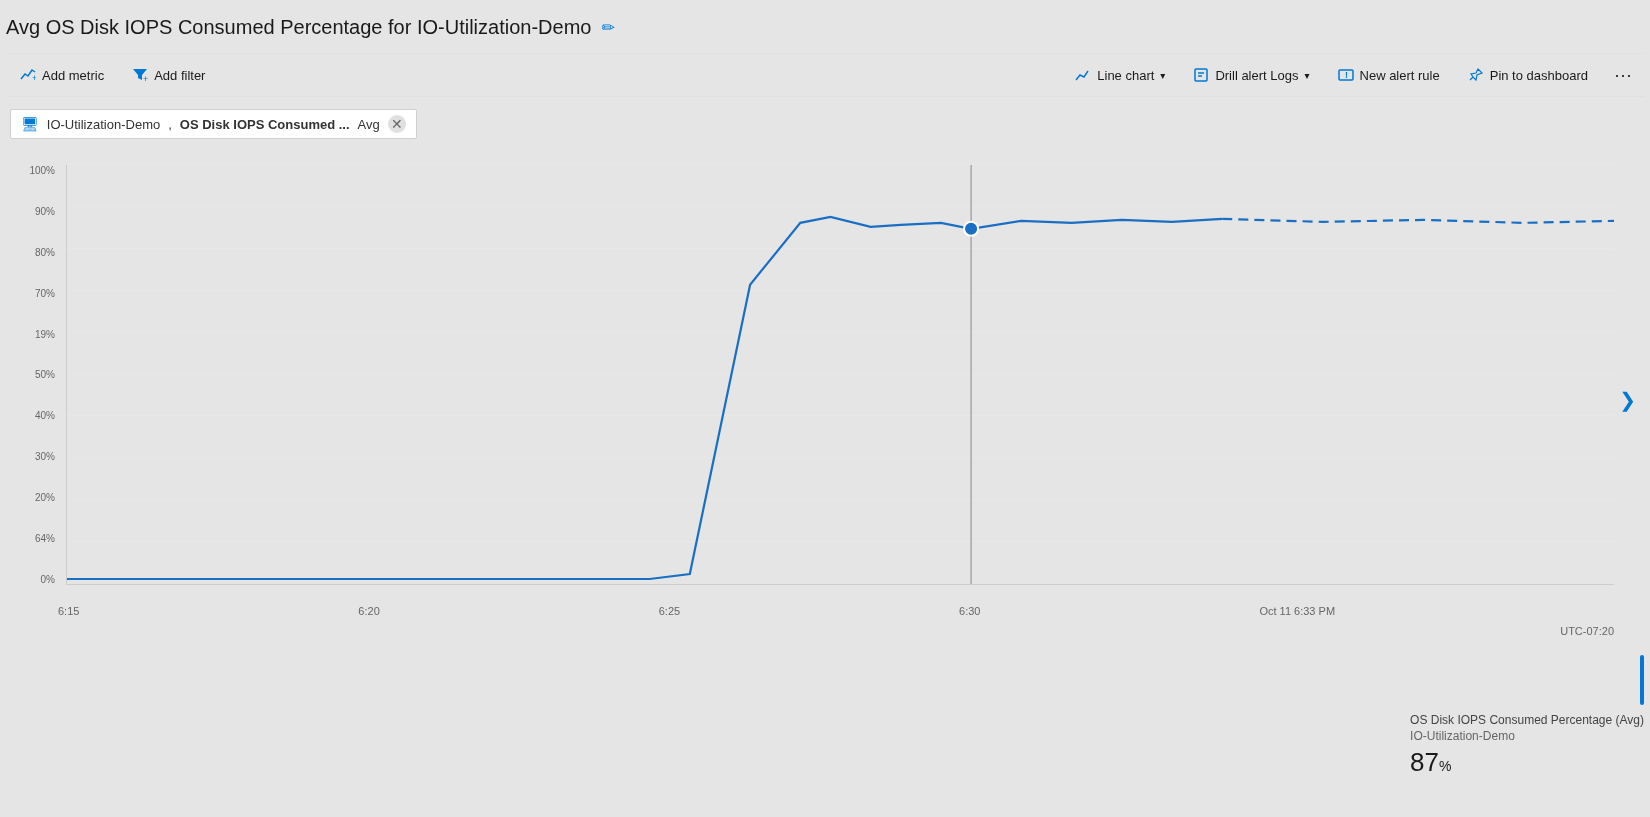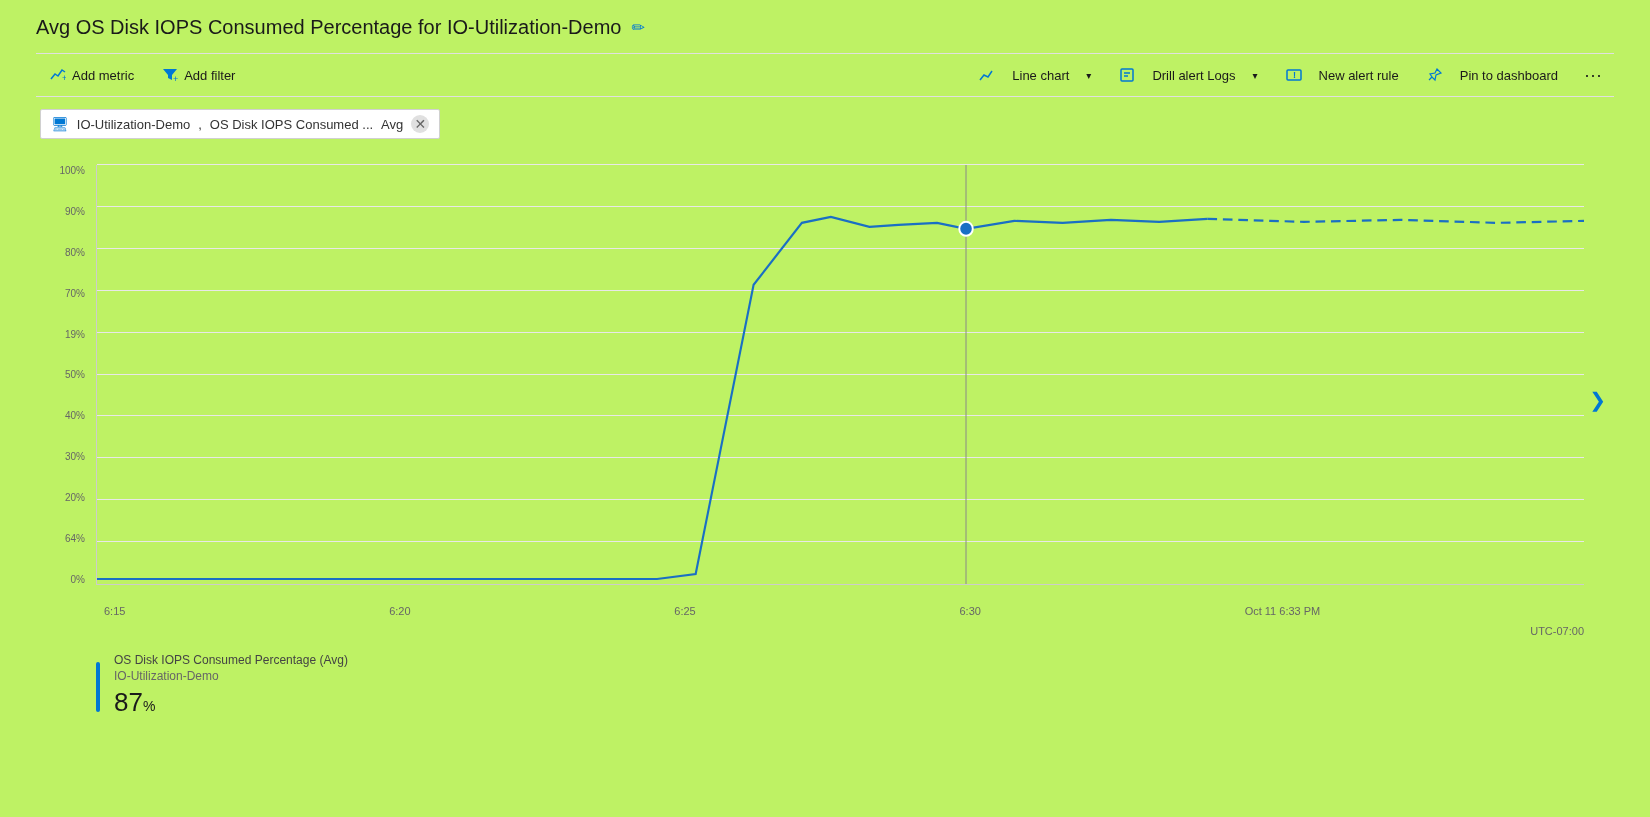--- a/index.html
+++ b/index.html
@@ -1,71 +1,71 @@
 <!DOCTYPE html>
 <html><head>
   <meta charset="utf-8">
   <style>
     * { box-sizing: border-box; margin: 0; padding: 0; }
     body { font-family: 'Segoe UI', Arial, sans-serif; background: #fff; color: #333; font-size: 13px; }
 
-    .page { width: 1650px; min-height: 817px; background: #bef264; padding: 16px 36px; }
+    .page { width: 1650px; min-height: 817px; background: #e5e5e5; padding: 16px 6px; }
 
     .title-row { display: flex; align-items: center; gap: 10px; margin-bottom: 14px; }
     .title-text { font-size: 20px; font-weight: 400; color: #1a1a1a; }
     .edit-icon { color: #0078d4; cursor: pointer; font-size: 16px; }
 
     .toolbar { display: flex; align-items: center; gap: 0; border-top: 1px solid #e0e0e0; border-bottom: 1px solid #e0e0e0; padding: 0; height: 44px; }
     .toolbar-btn {
       display: flex; align-items: center; gap: 6px;
       padding: 0 14px; height: 44px; cursor: pointer;
       border: none; background: transparent; font-size: 13px; color: #1a1a1a;
       white-space: nowrap;
       border-right: none;
     }
     .toolbar-sep { flex: 1; }
     .toolbar-right { display: flex; align-items: center; gap: 0; margin-left: auto; }
     .dropdown-btn {
-      display: flex; align-items: center; gap: 17px;
+      display: flex; align-items: center; gap: 6px;
       padding: 0 14px; height: 44px; cursor: pointer;
       border: none; background: transparent; font-size: 13px; color: #1a1a1a;
       white-space: nowrap;
     }
     .chevron { font-size: 10px; }
     .more-btn { padding: 0 12px; height: 44px; cursor: pointer; border: none; background: transparent; font-size: 18px; color: #1a1a1a; }
 
     .metric-tag {
       display: inline-flex; align-items: center; gap: 8px;
       border: 1px solid #d0d0d0; border-radius: 2px;
       padding: 5px 10px; margin: 12px 0 8px 0;
       background: #fff; font-size: 13px;
     }
     .metric-tag .vm-icon { color: #0078d4; font-size: 14px; }
     .metric-tag .close-x { cursor: pointer; color: #666; font-size: 14px; width: 18px; height: 18px; border-radius: 50%; display: flex; align-items: center; justify-content: center; background: #e0e0e0; }
-    .metric-name { font-weight: 400; }
+    .metric-name { font-weight: 700; }
 
     .chart-area { position: relative; width: 100%; height: 490px; margin-top: 8px; }
 
     .y-axis { position: absolute; left: 0; top: 10px; bottom: 60px; width: 55px; display: flex; flex-direction: column-reverse; justify-content: space-between; }
     .y-label { font-size: 10px; color: #666; text-align: right; padding-right: 6px; }
 
     .chart-plot { position: absolute; left: 60px; top: 10px; right: 30px; bottom: 60px; border-bottom: 1px solid #ccc; border-left: 1px solid #ccc; }
 
     .grid-lines { position: absolute; left: 0; right: 0; top: 0; bottom: 0; }
     .grid-line { position: absolute; left: 0; right: 0; border-top: 1px solid #e8e8e8; }
 
     svg.chart-svg { position: absolute; left: 0; top: 0; width: 100%; height: 100%; overflow: visible; }
     .x-label { font-size: 11px; color: #666; }
 
     .x-utc { position: absolute; bottom: 8px; right: 30px; font-size: 11px; color: #666; }
 
     .tooltip-line { stroke: #888; stroke-width: 1; stroke-dasharray: none; }
 
     .legend { margin-top: 8px; padding-left: 60px; }
-    .legend-item { display: flex; align-items: center; gap: 14px; }
+    .legend-item { display: flex; align-items: flex-end; gap: 8px; flex-direction: column; }
     .legend-color-bar { width: 4px; height: 50px; background: #0078d4; border-radius: 2px; margin-top: 2px; }
     .legend-text { display: flex; flex-direction: column; }
     .legend-title { font-size: 12px; color: #444; }
     .legend-sub { font-size: 12px; color: #666; margin-top: 2px; }
     .legend-value { font-size: 26px; font-weight: 300; color: #1a1a1a; margin-top: 4px; }
     .legend-unit { font-size: 14px; font-weight: 400; }
 
     .chart-arrow-right {
       position: absolute; right: 8px; top: 50%; transform: translateY(-50%);
       font-size: 20px; color: #0078d4; cursor: pointer;
@@ -198,30 +198,30 @@
           " fill="none" stroke="#1a6fc4" stroke-width="2.2"></polyline>
 
         <polyline points="1150,54 1250,57 1350,55 1450,58 1540,56" fill="none" stroke="#1a6fc4" stroke-width="2.2" stroke-dasharray="10,6"></polyline>
 
         <line class="tooltip-line" x1="900" y1="0" x2="900" y2="420" stroke="#999" stroke-width="1"></line>
 
         <circle cx="900" cy="64" r="7" fill="#1a6fc4" stroke="#fff" stroke-width="2"></circle>
       </svg>
     </div>
 
-    <div style="position:absolute; bottom:28px; left:68px; right:30px; display:flex; justify-content:space-between;">
+    <div style="position:absolute; bottom:28px; left:52px; right:30px; display:flex; justify-content:space-between;">
       <span class="x-label">6:15</span>
       <span class="x-label">6:20</span>
       <span class="x-label">6:25</span>
       <span class="x-label">6:30</span>
       <span class="x-label">Oct 11 6:33 PM</span>
       <span class="x-label"></span>
     </div>
 
-    <div class="x-utc">UTC-07:00</div>
+    <div class="x-utc">UTC-07:20</div>
 
     <div class="chart-arrow-right">❯</div>
   </div>
 
   <div class="legend">
     <div class="legend-item">
       <div class="legend-color-bar"></div>
       <div class="legend-text">
         <span class="legend-title">OS Disk IOPS Consumed Percentage (Avg)</span>
         <span class="legend-sub">IO-Utilization-Demo</span>

